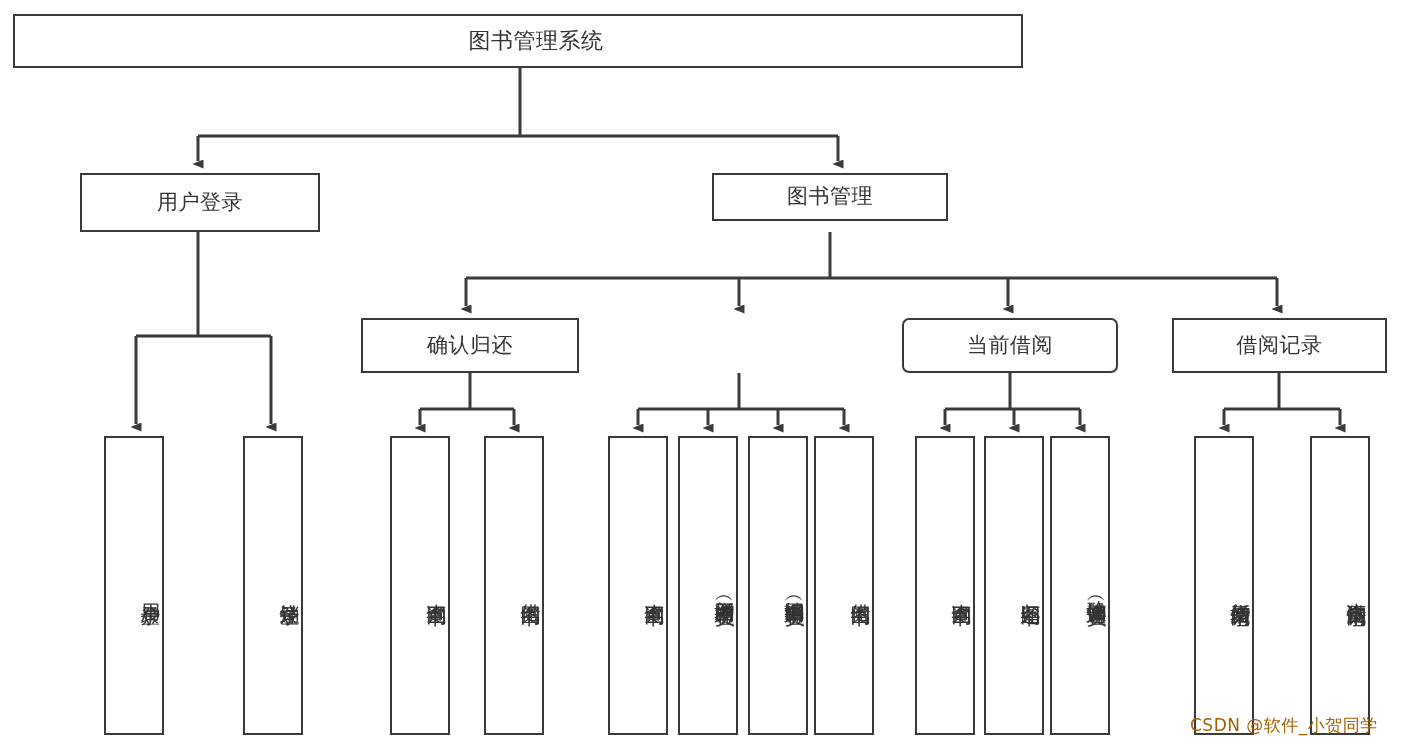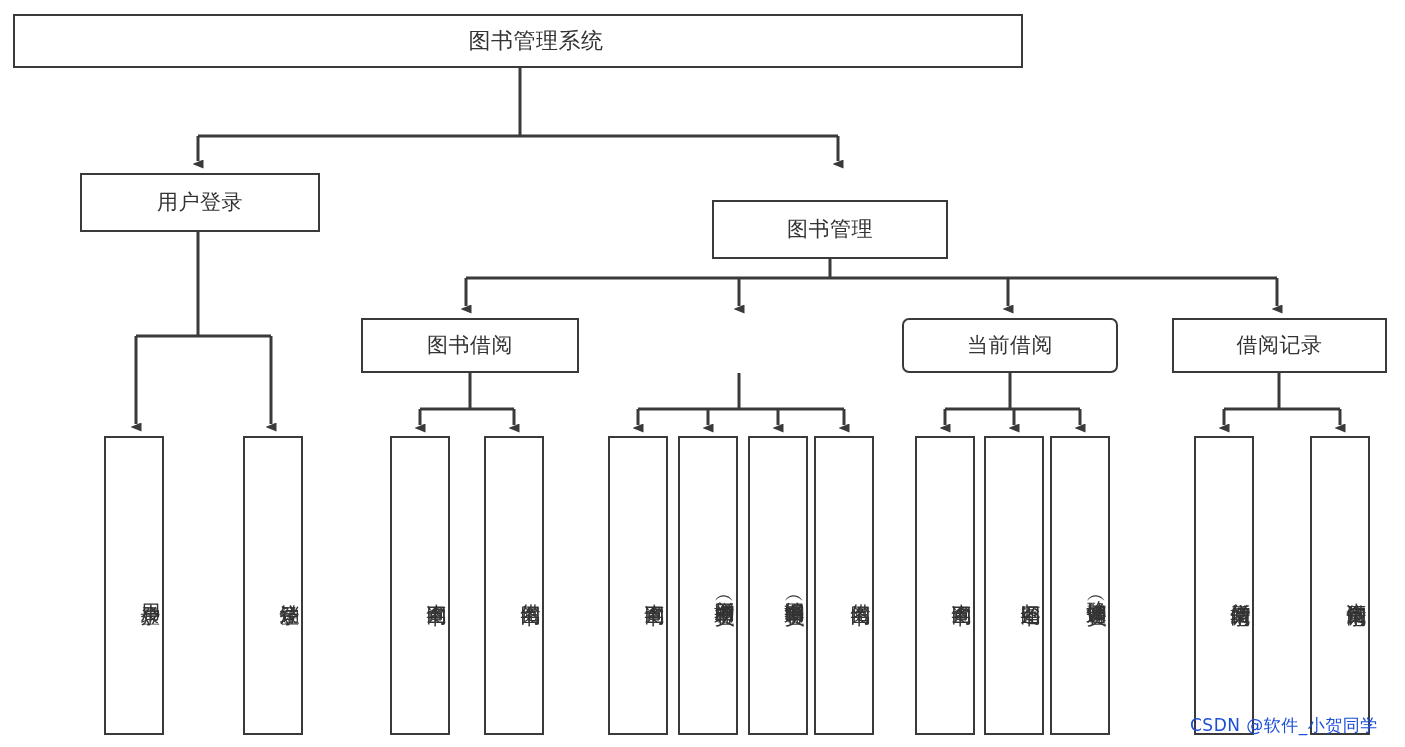--- a/index.html
+++ b/index.html
@@ -49,21 +49,21 @@
     text-orientation: upright;
     font-size: 20px;
     line-height: 1.18;
     letter-spacing: 1px;
     align-items: flex-start;
     justify-content: center;
     padding-top: 8px;
   }
   .watermark {
     position: absolute;
-    color: #1d4ed8;
+    color: #a16207;
     font-size: 17px;
     white-space: nowrap;
     letter-spacing: 0.5px;
   }
 </style>
 </head>
 <body>
 
 <div id="canvas">
 
@@ -114,23 +114,23 @@
       <path d="M1224,409 L1340,409"></path>
       <path d="M1224,409 L1224,425" marker-end="url(#arrow)"></path>
       <path d="M1340,409 L1340,425" marker-end="url(#arrow)"></path>
     </g>
   </svg>
 
   <div class="node horiz root" style="left:13px; top:14px; width:1010px; height:54px;">图书管理系统</div>
 
   <div class="node horiz" style="left:80px; top:173px; width:240px; height:59px;">用户登录</div>
 
-  <div class="node horiz" style="left:712px; top:173px; width:236px; height:59px;margin-top:27px;">图书管理</div>
+  <div class="node horiz" style="left:712px; top:173px; width:236px; height:48px;">图书管理</div>
 
-  <div class="node horiz" style="left:361px; top:318px; width:218px; height:55px;">图书借阅</div>
+  <div class="node horiz" style="left:361px; top:318px; width:218px; height:55px;">确认归还</div>
 
 
   <div class="node horiz" style="left:902px; top:318px; width:216px; height:55px;border-radius:7px;">当前借阅</div>
 
   <div class="node horiz" style="left:1172px; top:318px; width:215px; height:55px;">借阅记录</div>
 
   <div class="node vert" style="left:104px; top:436px; width:60px; height:299px;">用户登录</div>
 
   <div class="node vert" style="left:243px; top:436px; width:60px; height:299px;">注销登录</div>
 

